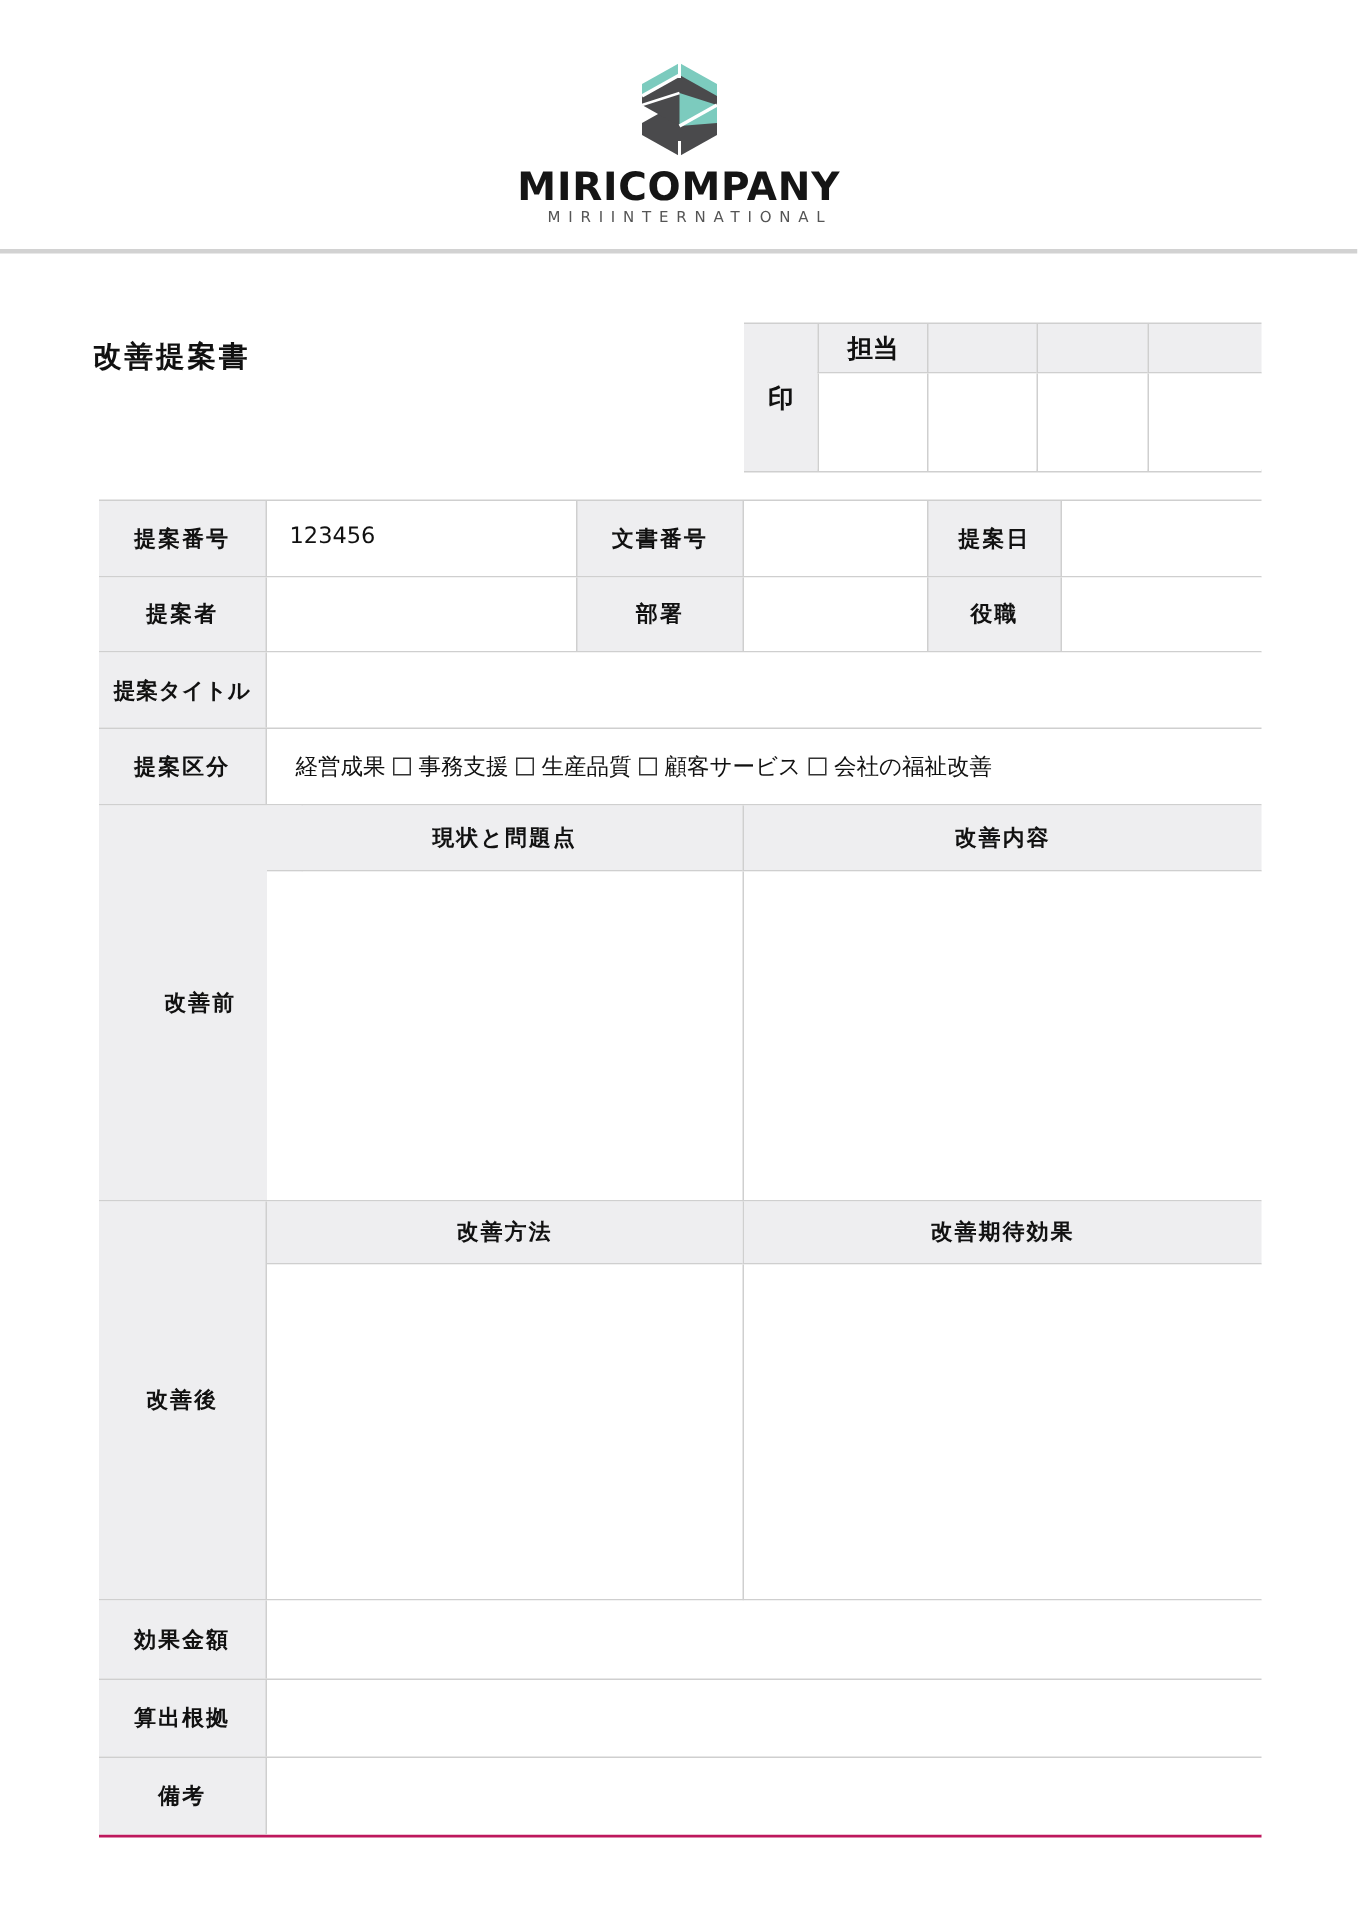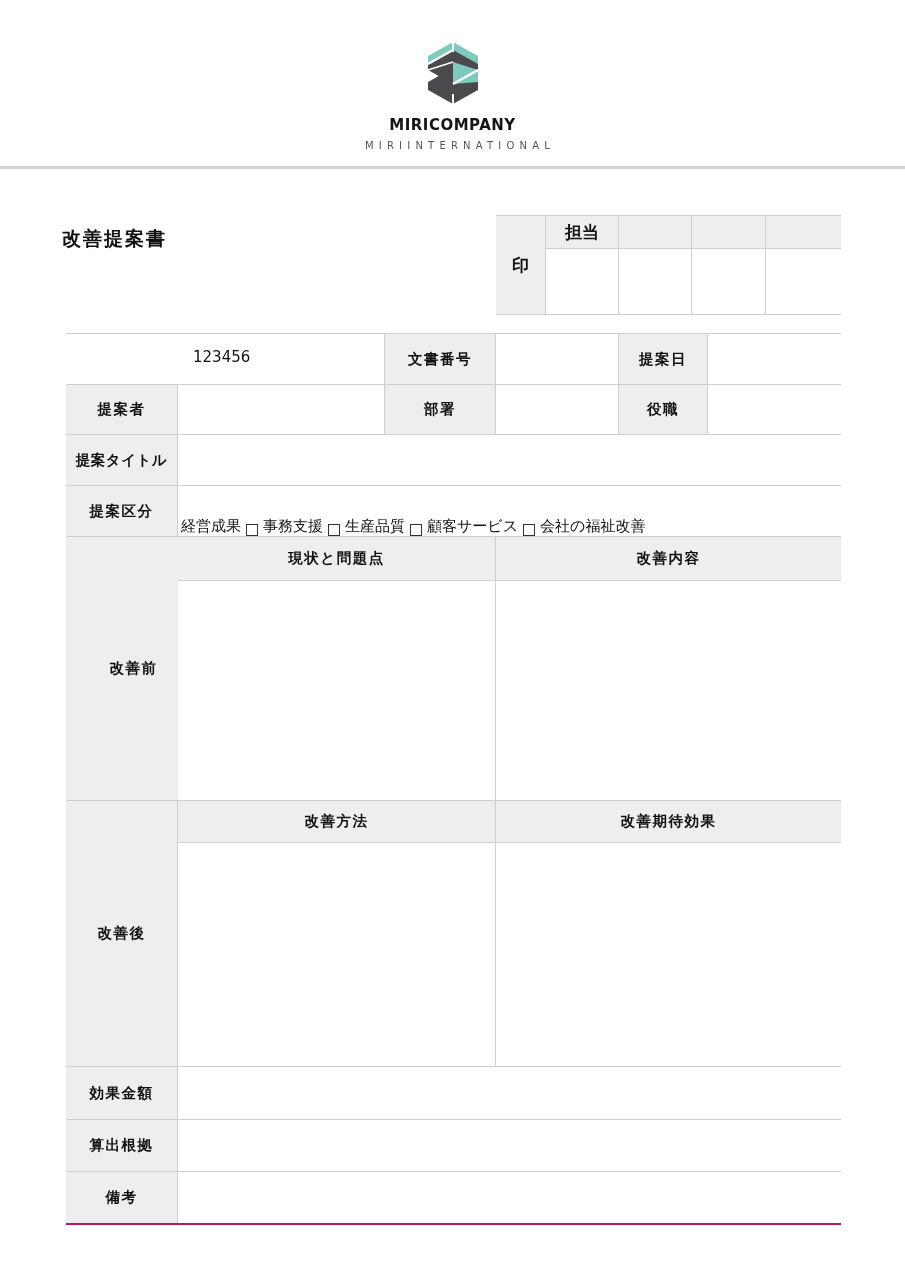--- a/index.html
+++ b/index.html
@@ -1,21 +1,21 @@
 <!DOCTYPE html>
 <html><head>
   <meta charset="utf-8">
   <style>
     * { box-sizing: border-box; margin: 0; padding: 0; }
     html, body { width: 905px; height: 1280px; background: #ffffff; overflow: hidden; }
     body { position: relative; font-family: "DejaVu Sans", sans-serif; color: #111; }
 
     .logo { position: absolute; left: 0; top: 40px; width: 905px; text-align: center; }
     .logo-mark { display: block; margin: 0 auto; width: 62px; height: 66px; }
-    .logo-name { font-family: "DejaVu Sans", sans-serif; font-weight: bold; font-size: 15px; letter-spacing: 0.5px; color: #151515; margin-top: 6px; line-height: 26px; }
+    .logo-name { font-family: "DejaVu Sans", sans-serif; font-weight: bold; font-size: 26px; letter-spacing: 0.5px; color: #151515; margin-top: 6px; line-height: 26px; }
     .logo-sub { font-family: "DejaVu Sans", sans-serif; font-size: 10px; letter-spacing: 5.2px; color: #555; line-height: 14px; margin-top: 1px; padding-left: 15px; }
 
     .divider { position: absolute; left: 0; top: 166px; width: 905px; height: 3px; background: #d2d2d2; }
 
     .doc-title { position: absolute; left: 62px; top: 220px; font-size: 19px; font-weight: bold; letter-spacing: 2px; color: #111; line-height: 36px; }
 
     
     .stamp { position: absolute; left: 496px; top: 215px; width: 345px; height: 100px; border-top: 1px solid #cfcfcf; border-bottom: 2px solid #cfcfcf; }
     .stamp .cell { position: absolute; border-left: 1px solid #cfcfcf; }
     .stamp .head { background: #eeeef0; top: 0; height: 33px; border-bottom: 1px solid #cfcfcf; display: flex; align-items: center; justify-content: center; font-weight: bold; font-size: 17px; }
@@ -27,21 +27,21 @@
     .row { position: absolute; left: 0; width: 775px; border-top: 1px solid #cfcfcf; }
     .row.last { border-bottom: 2px solid #be185d; }
     .c { position: absolute; top: 0; height: 100%; display: flex; align-items: center; }
     .lbl { background: #eeeef0; justify-content: center; font-weight: bold; font-size: 14.5px; letter-spacing: 1.5px; border-right: 1px solid #cfcfcf; }
     .val { background: #fff; font-size: 15px; padding-left: 15px; }
     .vline { border-left: 1px solid #cfcfcf; }
 
     .sub-head { position: absolute; background: #eeeef0; display: flex; align-items: center; justify-content: center; font-weight: bold; font-size: 14.5px; letter-spacing: 1.5px; border-bottom: 1px solid #cfcfcf; }
     .sub-body { position: absolute; background: #fff; }
 
-    .categories { font-size: 15px; padding-left: 3px; letter-spacing: 0; white-space: nowrap; align-items: flex-end; }
+    .categories { font-size: 15px; padding-left: 19px; letter-spacing: 0; white-space: nowrap; }
     .categories .cb { display: inline-block; width: 12px; height: 12px; border: 1px solid #333; margin: 0 5px 0 5px; vertical-align: -1px; background: #fff; }
   </style>
 </head>
 <body>
 
 <div class="logo">
   <svg class="logo-mark" viewBox="0 0 62 66">
 
     <polygon points="31,2 56,16 56,24 31,38 6,24 6,16" fill="#7ccbbe"></polygon>
     <polygon points="31,28 56,42 56,50 31,64 6,50 6,42" fill="#4a4a4c"></polygon>
@@ -71,20 +71,21 @@
   <div class="cell head" style="left:269px;width:76px;"></div>
   <div class="cell body" style="left:49px;width:73px;"></div>
   <div class="cell body" style="left:122px;width:73px;"></div>
   <div class="cell body" style="left:195px;width:74px;"></div>
   <div class="cell body" style="left:269px;width:76px;"></div>
 </div>
 
 <div class="form">
 
   <div class="row" style="top:0;height:51px;">
+    <div class="c lbl" style="left:0;width:112px;">提案番号</div>
     <div class="c val" style="left:112px;width:206px;align-items:flex-start;padding-top:14px;">123456</div>
     <div class="c lbl vline" style="left:318px;width:112px;">文書番号</div>
     <div class="c val" style="left:430px;width:122px;"></div>
     <div class="c lbl vline" style="left:552px;width:90px;">提案日</div>
     <div class="c val" style="left:642px;width:133px;"></div>
   </div>
 
   <div class="row" style="top:51px;height:50px;">
     <div class="c lbl" style="left:0;width:112px;">提案者</div>
     <div class="c val" style="left:112px;width:206px;"></div>

